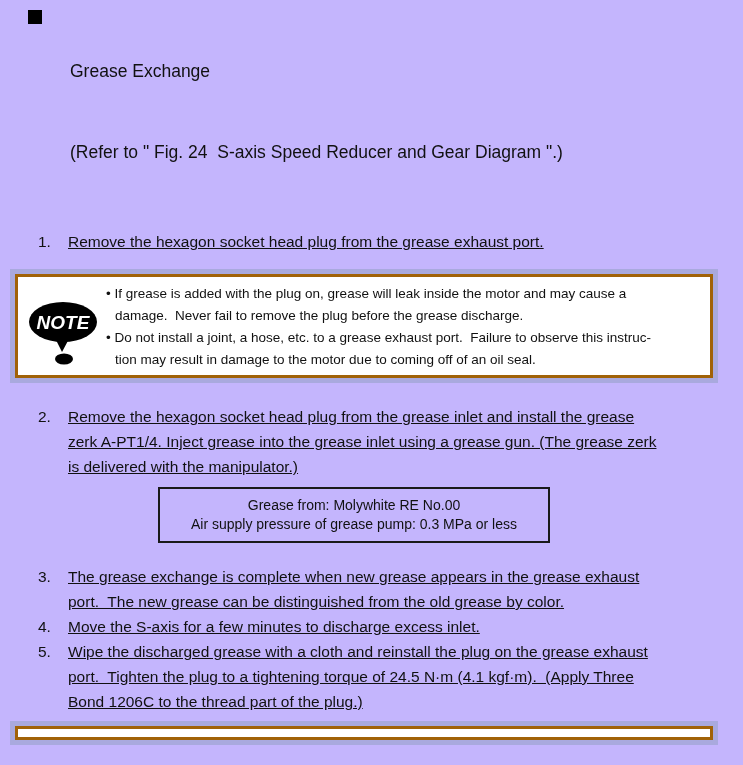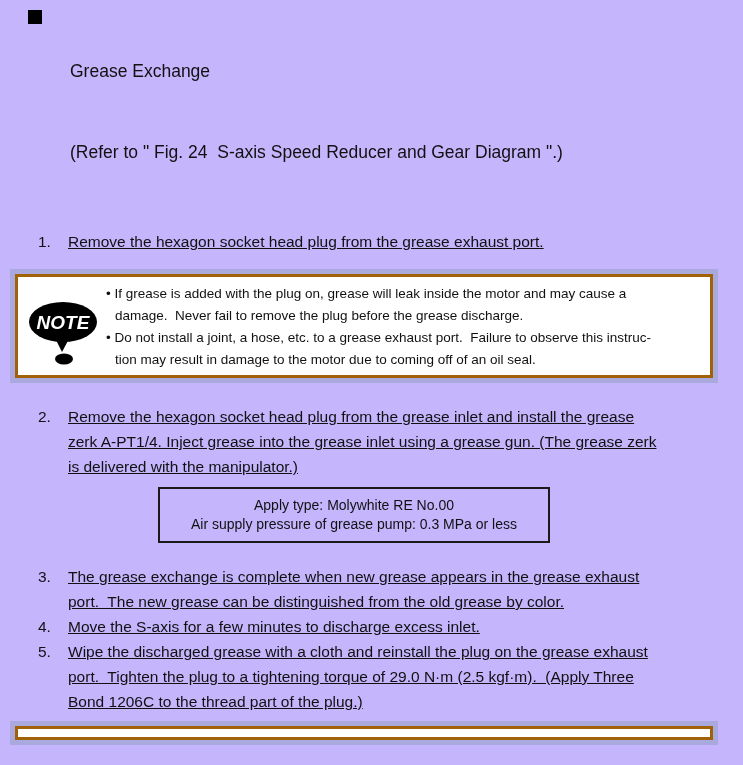--- a/index.html
+++ b/index.html
@@ -102,39 +102,39 @@
   </div>
 
   <div class="step step-2">
     <span class="step-num">2.</span>
     <span class="step-text">Remove the hexagon socket head plug from the grease inlet and install the grease
 zerk A-PT1/4. Inject grease into the grease inlet using a grease gun. (The grease zerk
 is delivered with the manipulator.)</span>
   </div>
 
   <div class="spec-box">
-    <div class="spec-line">Apply type: Molywhite RE No.00</div>
+    <div class="spec-line">Grease from: Molywhite RE No.00</div>
     <div class="spec-line">Air supply pressure of grease pump: 0.3 MPa or less</div>
   </div>
 
   <div class="step step-3">
     <span class="step-num">3.</span>
     <span class="step-text">The grease exchange is complete when new grease appears in the grease exhaust
 port.  The new grease can be distinguished from the old grease by color.</span>
   </div>
 
   <div class="step">
     <span class="step-num">4.</span>
     <span class="step-text">Move the S-axis for a few minutes to discharge excess inlet.</span>
   </div>
 
   <div class="step">
     <span class="step-num">5.</span>
     <span class="step-text">Wipe the discharged grease with a cloth and reinstall the plug on the grease exhaust
-port.  Tighten the plug to a tightening torque of 29.0 N·m (2.5 kgf·m).  (Apply Three
+port.  Tighten the plug to a tightening torque of 24.5 N·m (4.1 kgf·m).  (Apply Three
 Bond 1206C to the thread part of the plug.)</span>
   </div>
 
   <div class="note-box note-box-2">
     <div class="note-inner">
       
       
     </div>
   </div>
 

